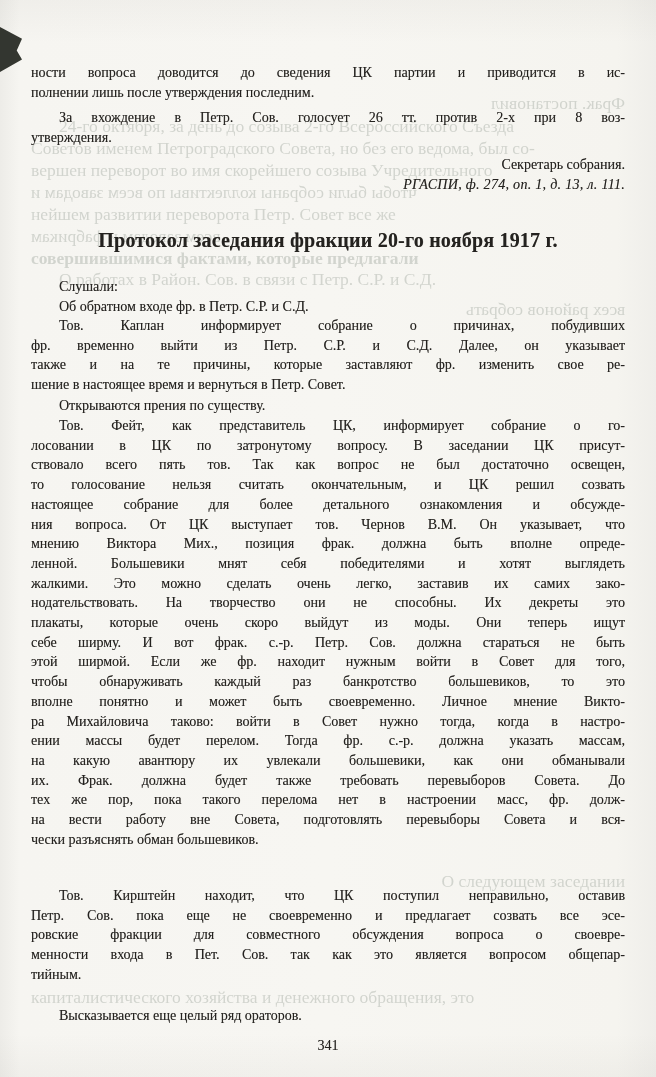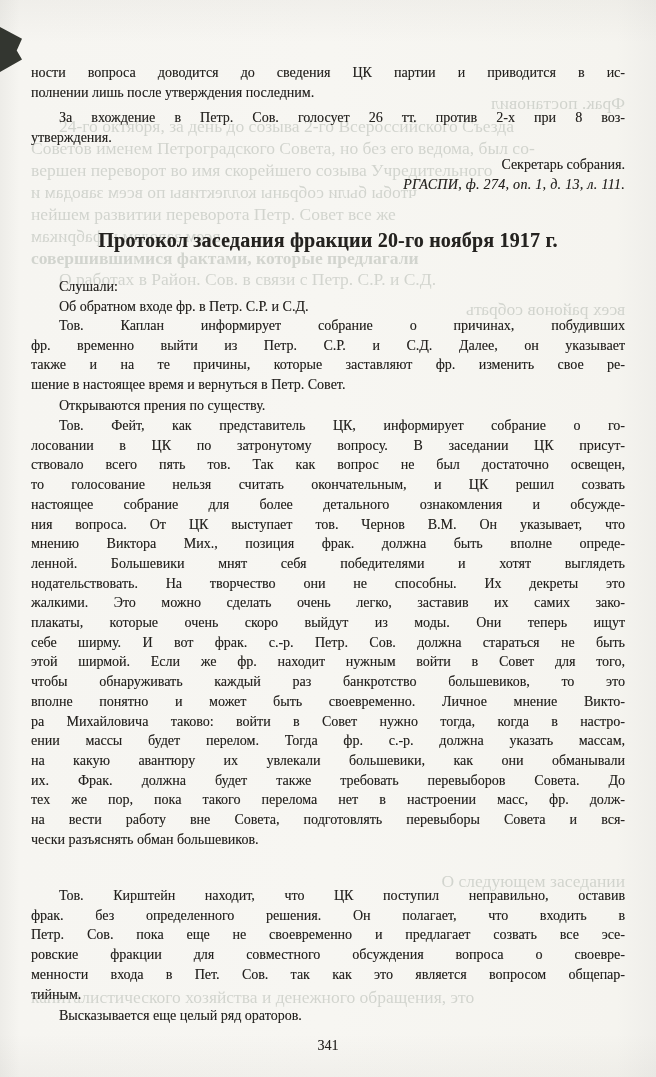--- a/index.html
+++ b/index.html
@@ -103,38 +103,37 @@
       </div>
       <div class="block body indent" style="top: 416px;">
         <div class="line">Тов. Фейт, как представитель ЦК, информирует собрание о го-</div>
         <div class="line">лосовании в ЦК по затронутому вопросу. В заседании ЦК присут-</div>
         <div class="line">ствовало всего пять тов. Так как вопрос не был достаточно освещен,</div>
         <div class="line">то голосование нельзя считать окончательным, и ЦК решил созвать</div>
         <div class="line">настоящее собрание для более детального ознакомления и обсужде-</div>
         <div class="line">ния вопроса. От ЦК выступает тов. Чернов В.М. Он указывает, что</div>
         <div class="line">мнению Виктора Мих., позиция фрак. должна быть вполне опреде-</div>
         <div class="line">ленной. Большевики мнят себя победителями и хотят выглядеть</div>
+        <div class="line">жалкими. Это можно сделать очень легко, заставив их самих зако-</div>
         <div class="line">нодательствовать. На творчество они не способны. Их декреты это</div>
-        <div class="line">жалкими. Это можно сделать очень легко, заставив их самих зако-</div>
         <div class="line">плакаты, которые очень скоро выйдут из моды. Они теперь ищут</div>
         <div class="line">себе ширму. И вот фрак. с.-р. Петр. Сов. должна стараться не быть</div>
         <div class="line">этой ширмой. Если же фр. находит нужным войти в Совет для того,</div>
         <div class="line">чтобы обнаруживать каждый раз банкротство большевиков, то это</div>
         <div class="line">вполне понятно и может быть своевременно. Личное мнение Викто-</div>
         <div class="line">ра Михайловича таково: войти в Совет нужно тогда, когда в настро-</div>
         <div class="line">ении массы будет перелом. Тогда фр. с.-р. должна указать массам,</div>
         <div class="line">на какую авантюру их увлекали большевики, как они обманывали</div>
         <div class="line">их. Фрак. должна будет также требовать перевыборов Совета. До</div>
         <div class="line">тех же пор, пока такого перелома нет в настроении масс, фр. долж-</div>
         <div class="line">на вести работу вне Совета, подготовлять перевыборы Совета и вся-</div>
         <div class="line last">чески разъяснять обман большевиков.</div>
       </div>
       <div class="block body indent" style="top: 886px;">
         <div class="line">Тов. Кирштейн находит, что ЦК поступил неправильно, оставив</div>
-        <div class="line">фрак. без определенного решения. Он полагает, что входить в</div>
         <div class="line">Петр. Сов. пока еще не своевременно и предлагает созвать все эсе-</div>
         <div class="line">ровские фракции для совместного обсуждения вопроса о своевре-</div>
         <div class="line">менности входа в Пет. Сов. так как это является вопросом общепар-</div>
         <div class="line last">тийным.</div>
       </div>
       <div class="block body indent" style="top: 1006px;">
         <div class="line last">Высказывается еще целый ряд ораторов.</div>
       </div>
       <div class="block center" style="top: 1036px;">
         <div class="line last">341</div>

